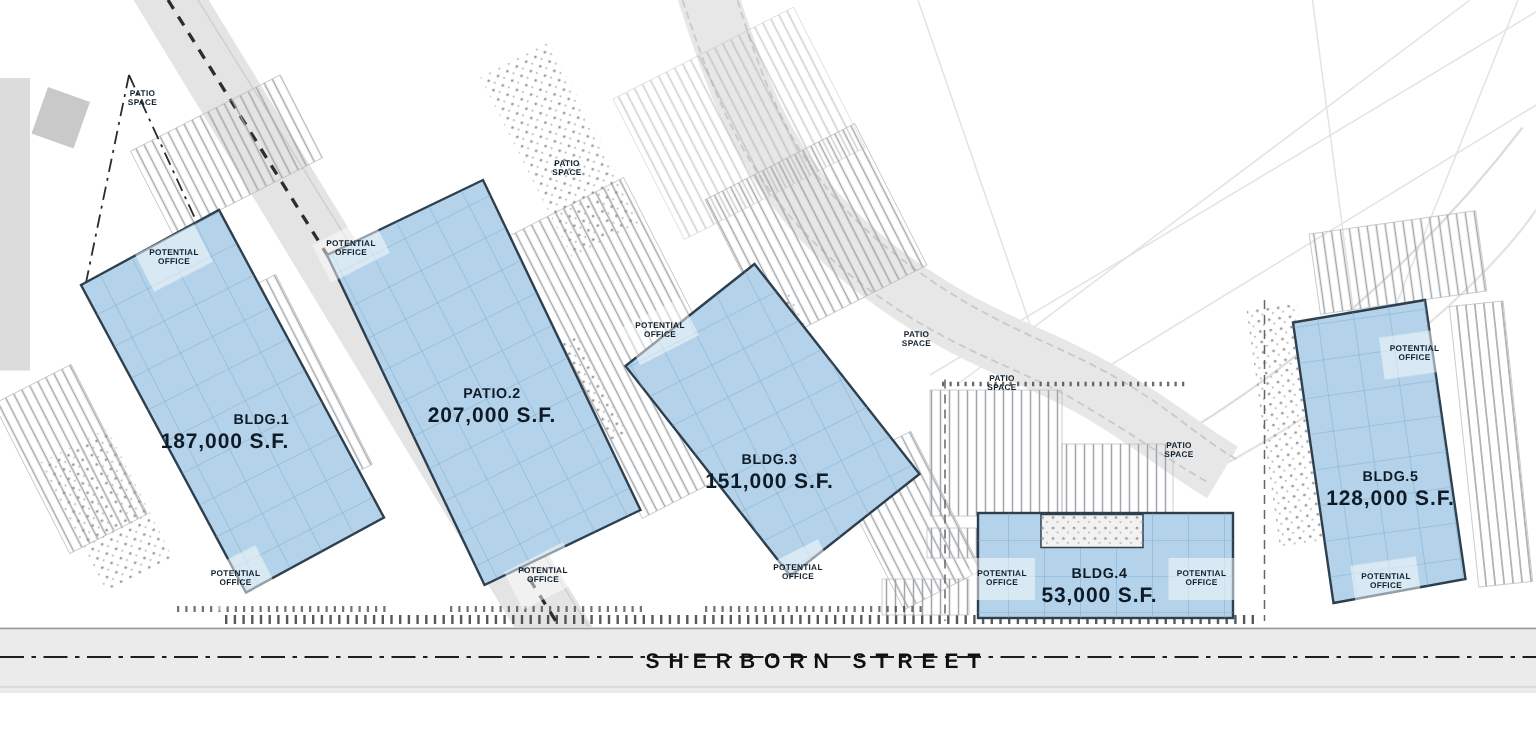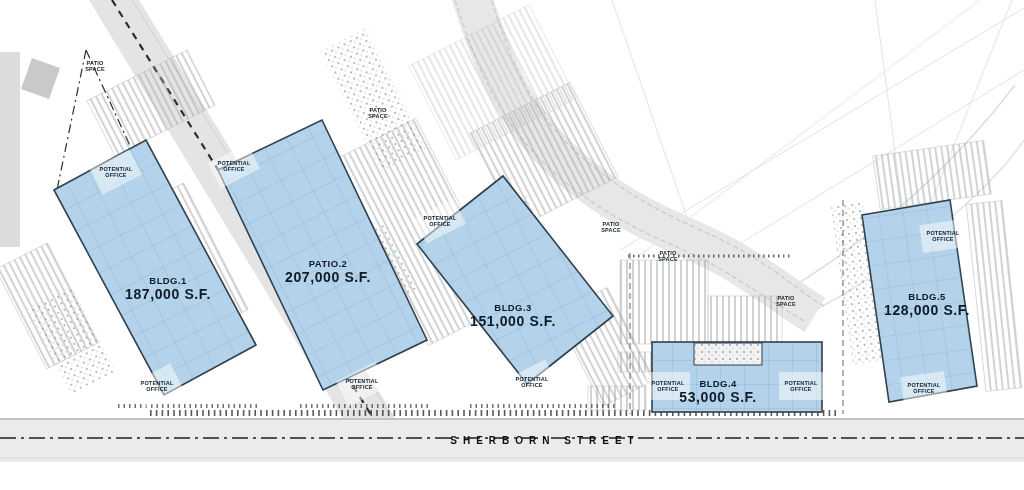--- a/index.html
+++ b/index.html
@@ -17,21 +17,21 @@
   .patio{width:26px;}
   .office{width:36px;}
   .bldg-label{
     position:absolute;transform:translate(-50%,-50%);
     text-align:center;color:#0e1a26;font-weight:bold;white-space:nowrap;
   }
   .bldg-label .nm{font-size:9.5px;letter-spacing:.4px;}
   .bldg-label .ar{font-size:14px;letter-spacing:.6px;}
   .street-label{
     position:absolute;transform:translate(-50%,-50%);
-    font-size:10px;font-weight:bold;letter-spacing:6px;color:#101010;
+    font-size:14px;font-weight:bold;letter-spacing:6px;color:#101010;
     white-space:nowrap;
   }
 </style>
 </head>
 <body>
 
 <div class="stage">
 
   <svg width="1024" height="490" viewBox="0 0 1024 490">
     <defs>
@@ -159,37 +159,37 @@
         <rect x="646" y="372" width="44" height="28"></rect>
         <rect x="779" y="372" width="44" height="28"></rect>
         <rect x="921" y="222" width="44" height="28" transform="rotate(-8 943 236)"></rect>
         <rect x="902" y="374" width="44" height="28" transform="rotate(-8 924 388)"></rect>
       </g>
     </g>
   </svg>
 
   <div class="overlay">
 
-    <div class="bldg-label" style="left:168px;top:288px;">
+    <div class="bldg-label" style="left:150px;top:288px;text-align:right;">
       <div class="nm">BLDG.1</div>
       <div class="ar">187,000 S.F.</div>
     </div>
     <div class="bldg-label" style="left:328px;top:271px;">
       <div class="nm">PATIO.2</div>
       <div class="ar">207,000 S.F.</div>
     </div>
     <div class="bldg-label" style="left:513px;top:304px;margin-top:11px;">
       <div class="nm">BLDG.3</div>
       <div class="ar">151,000 S.F.</div>
     </div>
-    <div class="bldg-label" style="left:718px;top:391px;">
+    <div class="bldg-label" style="left:733px;top:391px;">
       <div class="nm">BLDG.4</div>
       <div class="ar">53,000 S.F.</div>
     </div>
-    <div class="bldg-label" style="left:927px;top:304px;">
+    <div class="bldg-label" style="left:927px;top:326px;">
       <div class="nm">BLDG.5</div>
       <div class="ar">128,000 S.F.</div>
     </div>
 
     <div class="small-label patio" style="left:95px;top:66px;">PATIO SPACE</div>
     <div class="small-label patio" style="left:378px;top:113px;">PATIO SPACE</div>
     <div class="small-label patio" style="left:611px;top:227px;">PATIO SPACE</div>
     <div class="small-label patio" style="left:668px;top:256px;">PATIO SPACE</div>
     <div class="small-label patio" style="left:786px;top:301px;">PATIO SPACE</div>
 

